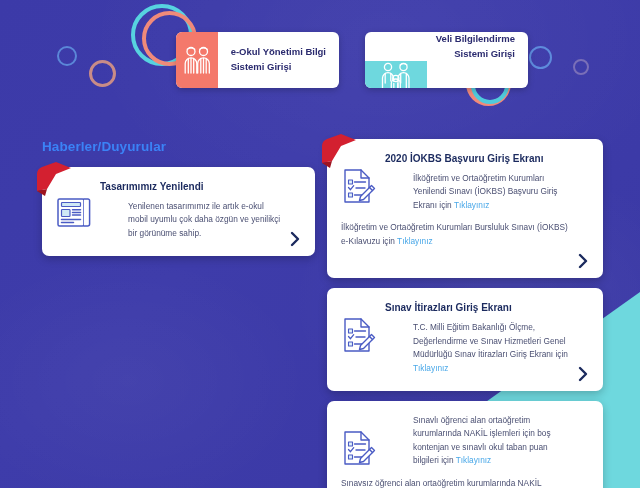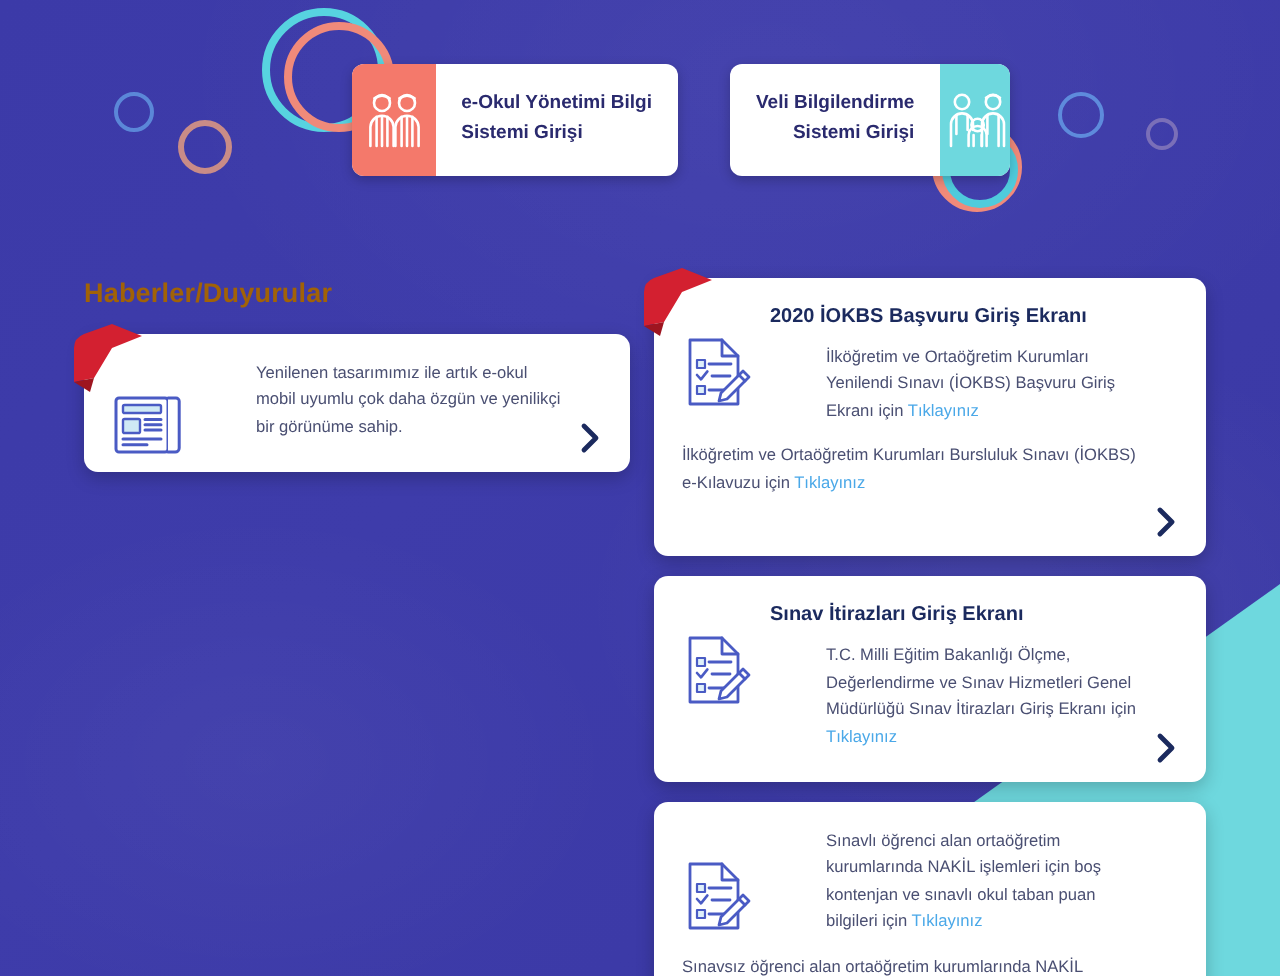--- a/index.html
+++ b/index.html
@@ -57,29 +57,29 @@
   .btn-icon.coral { background: #F4796B; }
   .btn-icon.teal { background: #6ED8DE; }
   .btn-text {
     display: flex; flex-direction: column; justify-content: center;
     padding: 0 13px;
     color: #2a2a6e; font-size: 9.5px; font-weight: bold; line-height: 1.55;
     white-space: nowrap;
   }
   .btn-text.right { text-align: right; }
   .btn-a { width: 163px; }
-  .btn-b { width: 140px; }
+  .btn-b { width: 163px; flex-direction: column; }
 
   
   .col { position: absolute; z-index: 4; }
   .col-left { left: 42px; top: 139px; width: 273px; }
   .col-right { left: 327px; top: 139px; width: 276px; }
 
   .section-title {
-    color: #a16207; font-size: 13.5px; font-weight: bold;
+    color: #3b82f6; font-size: 13.5px; font-weight: bold;
     letter-spacing: 0.1px; margin-bottom: 13px;
   }
 
   .card {
     position: relative;
     background: #ffffff;
     border-radius: 7px;
     box-shadow: 0 3px 9px rgba(0,0,0,0.22);
     padding: 13px 30px 16px 58px;
     margin-bottom: 10px;
@@ -188,20 +188,21 @@
   </svg>
 
   <svg class="card-icon news" viewBox="0 0 36 38" fill="none" stroke="#4a5bc4" stroke-width="1.5" stroke-linecap="round" stroke-linejoin="round">
     <rect x="2" y="6" width="26" height="27" rx="1.5" fill="#ffffff"></rect>
     <path d="M28 6 h4 a1.6 1.6 0 0 1 1.6 1.6 V31 a2 2 0 0 1 -2 2 H28" fill="#ffffff"></path>
     <rect x="5.5" y="9.5" width="19" height="4" rx="0.8" fill="#cfe9f5" stroke="#4a5bc4" stroke-width="1.2"></rect>
     <rect x="5.5" y="16.5" width="8.5" height="7" rx="0.8" fill="#cfe9f5" stroke="#4a5bc4" stroke-width="1.2"></rect>
     <path d="M16.5 16.8 h8 M16.5 19.4 h8 M16.5 22 h8"></path>
     <path d="M5.5 26.5 h19 M5.5 29.4 h12"></path>
   </svg>
+<div class="card-title">Tasarımımız Yenilendi</div>
         <div class="card-body"><span>Yenilenen tasarımımız ile artık e-okul mobil uyumlu çok daha özgün ve yenilikçi bir görünüme sahip.</span></div>
   <svg class="chev" viewBox="0 0 14 16" fill="none" stroke="#1b2a5e" stroke-width="2.4" stroke-linecap="round" stroke-linejoin="round">
     <path d="M4 2 L10 8 L4 14"></path>
   </svg>
 </div>
     </div>
 </div>
 
 <div class="col col-right">
   <div id="right-cards">

